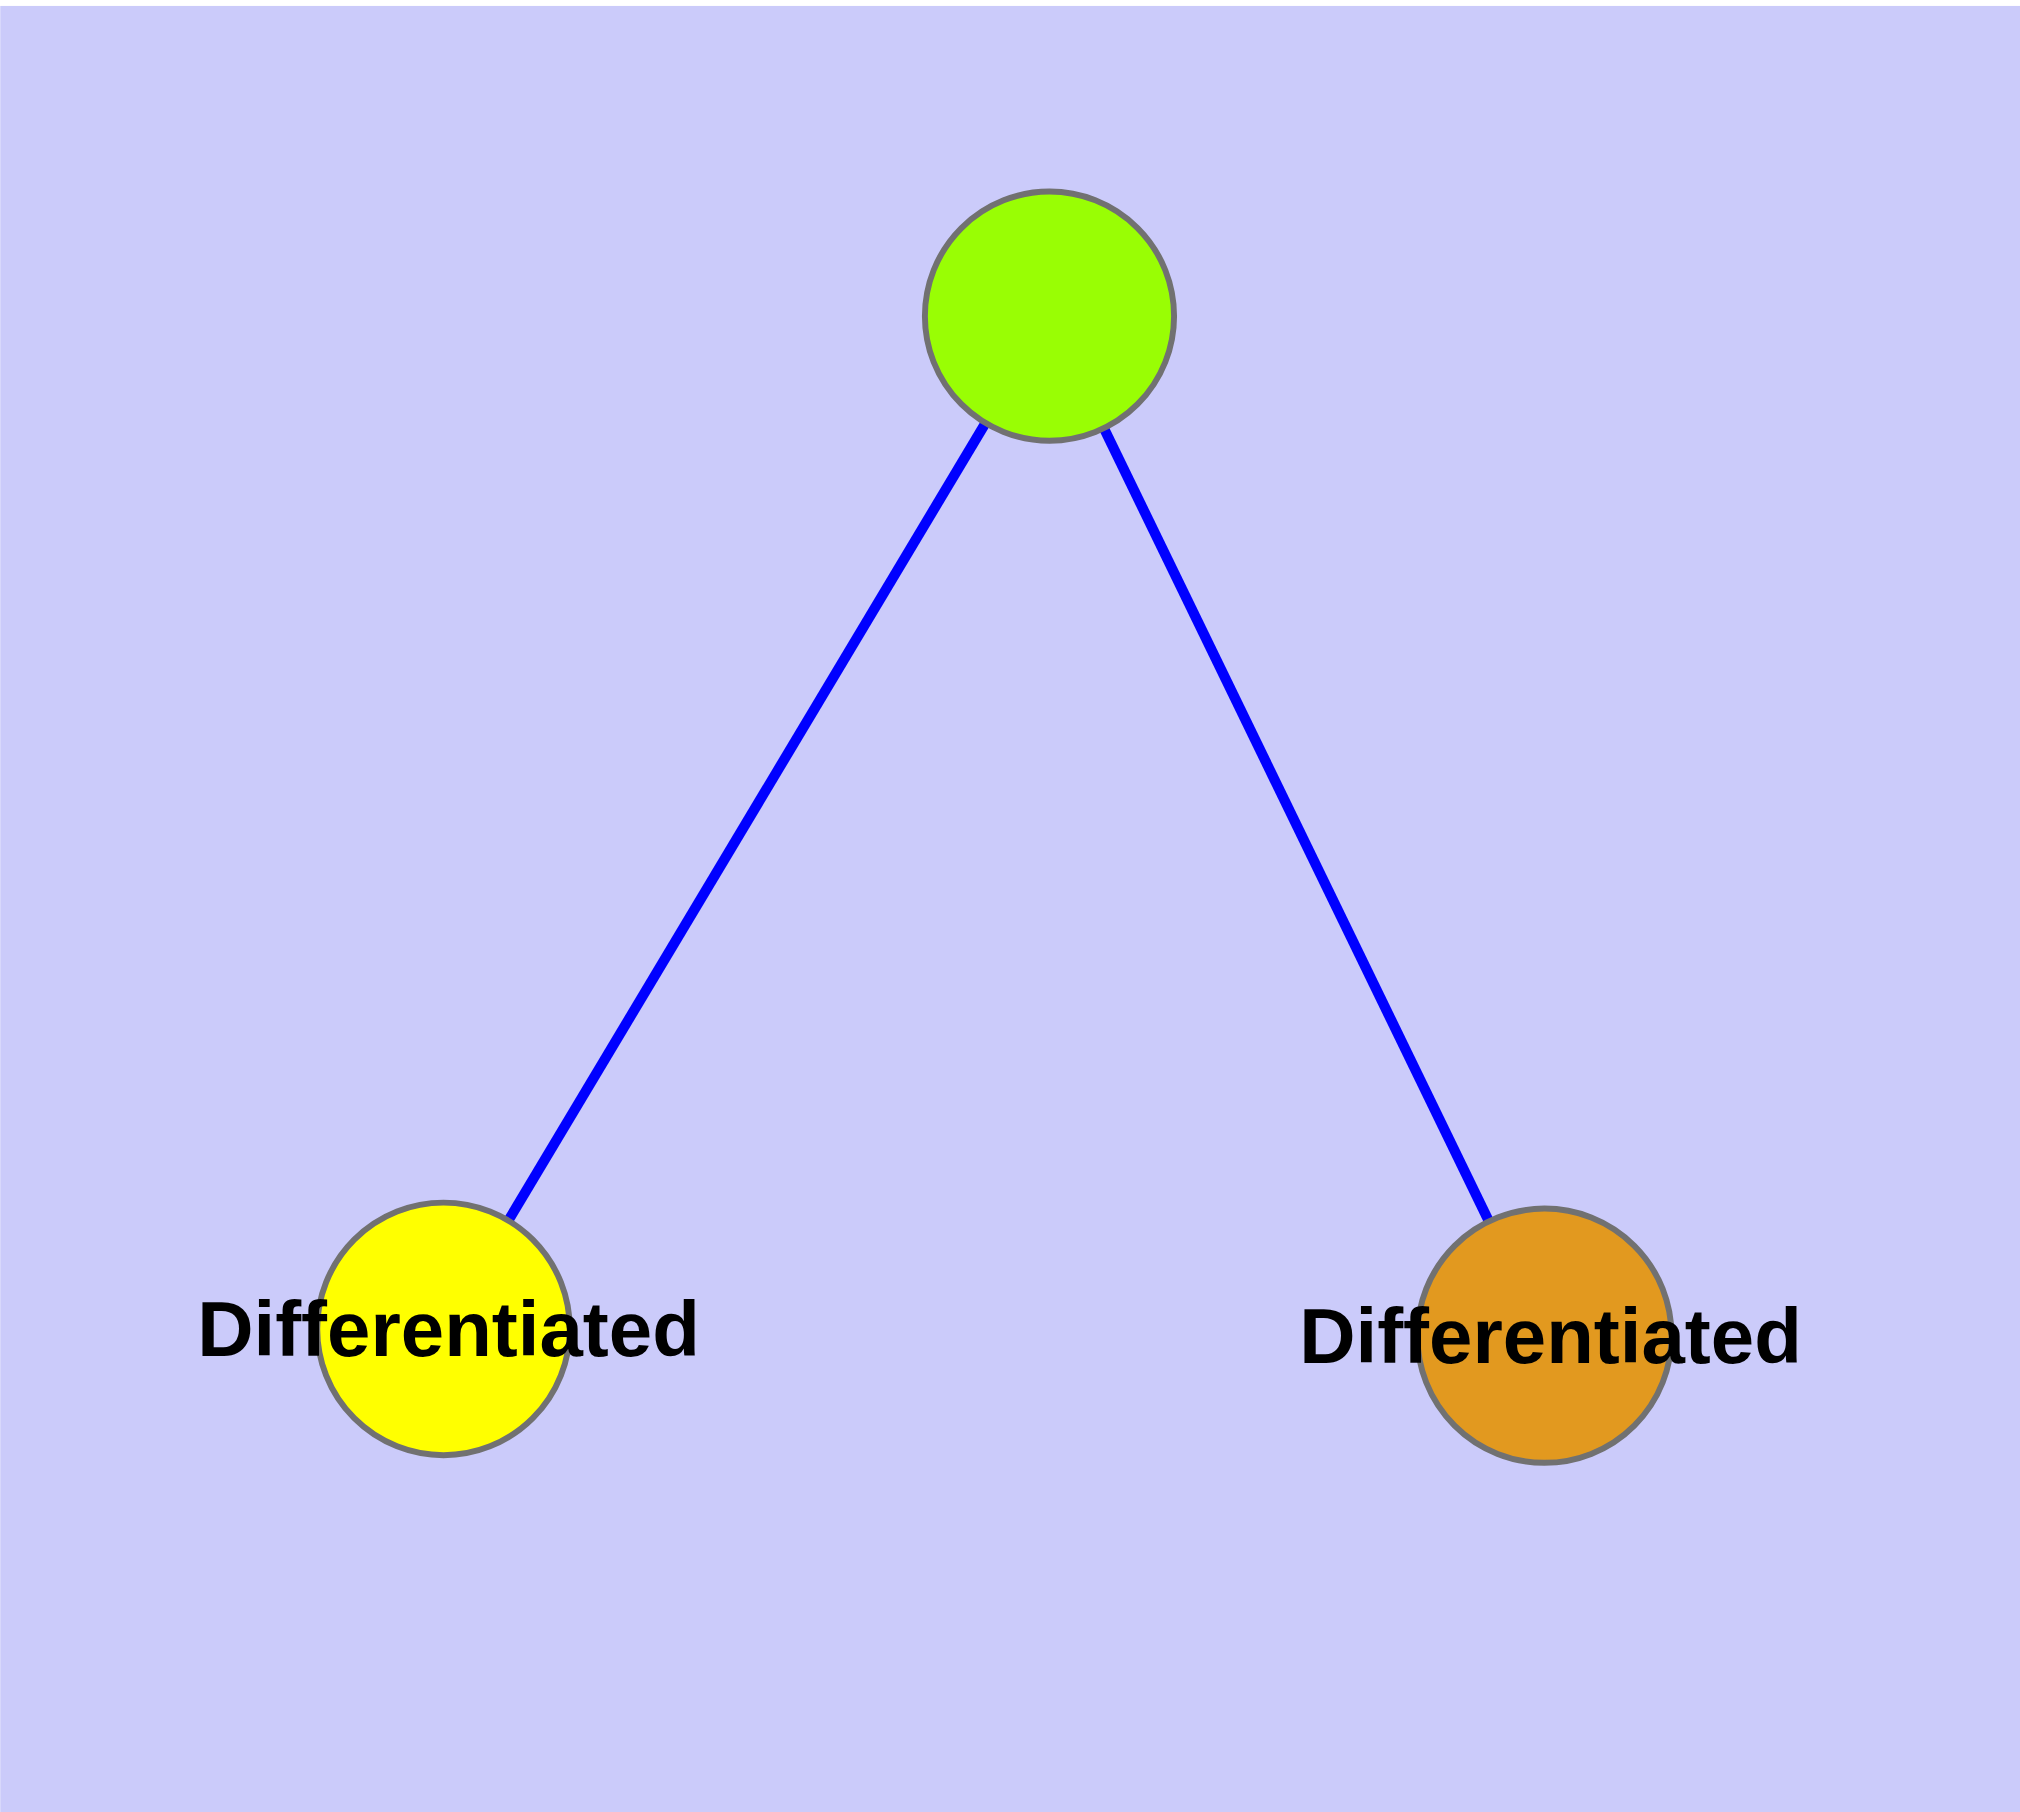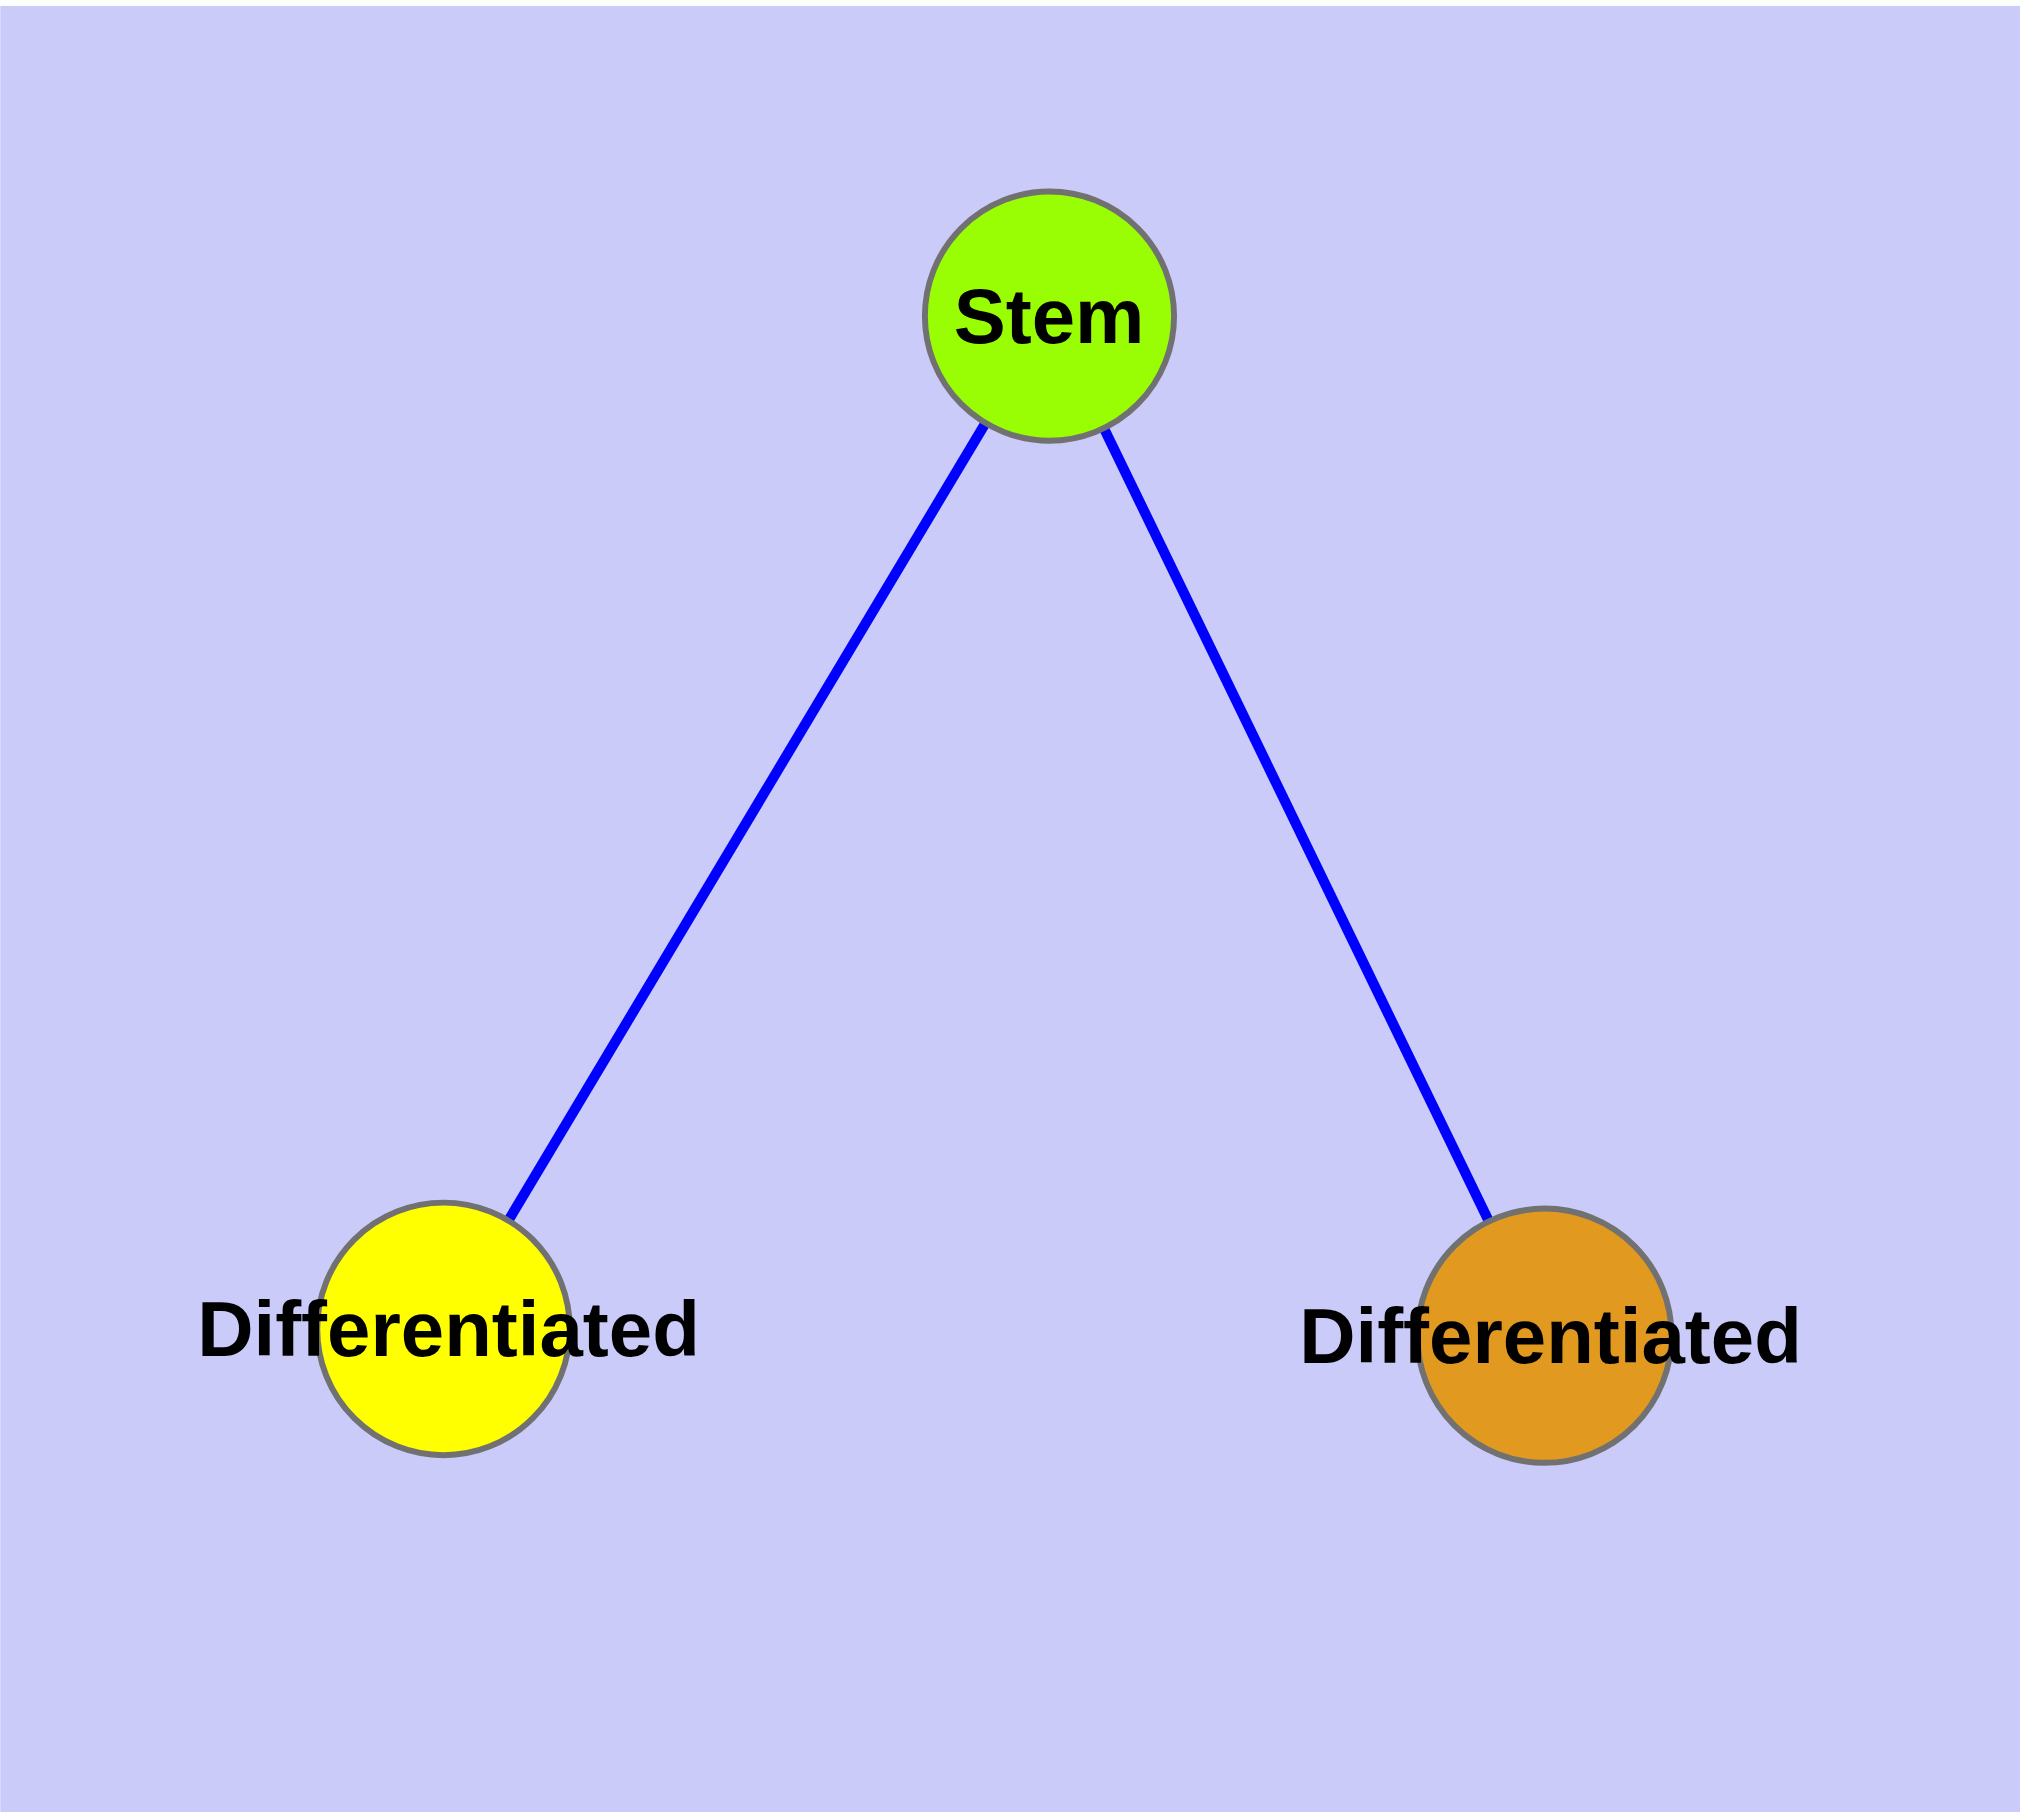--- a/index.html
+++ b/index.html
@@ -43,21 +43,20 @@
 
     <line class="edge" x1="1238" y1="373" x2="1822" y2="1576" stroke="#0000FF"></line>
 
     <circle class="node-circle" cx="1238" cy="373" r="147" fill="#99FE04" stroke="#717171"></circle>
 
     <circle class="node-circle" cx="523" cy="1568" r="149" fill="#FFFF00" stroke="#717171"></circle>
 
     <circle class="node-circle" cx="1822" cy="1576" r="150" fill="#E2991F" stroke="#717171"></circle>
   </svg>
 
-  <div class="node-label" style="left:1049px; top:316px;">Stem</div>
 
   <div class="node-label" style="left:430px; top:1329px;">
     <span class="label-line">Differentiated</span>
   </div>
 
   <div class="node-label" style="left:1532px; top:1336px;">
     <span class="label-line">Differentiated</span>
   </div>
 
 </div>

